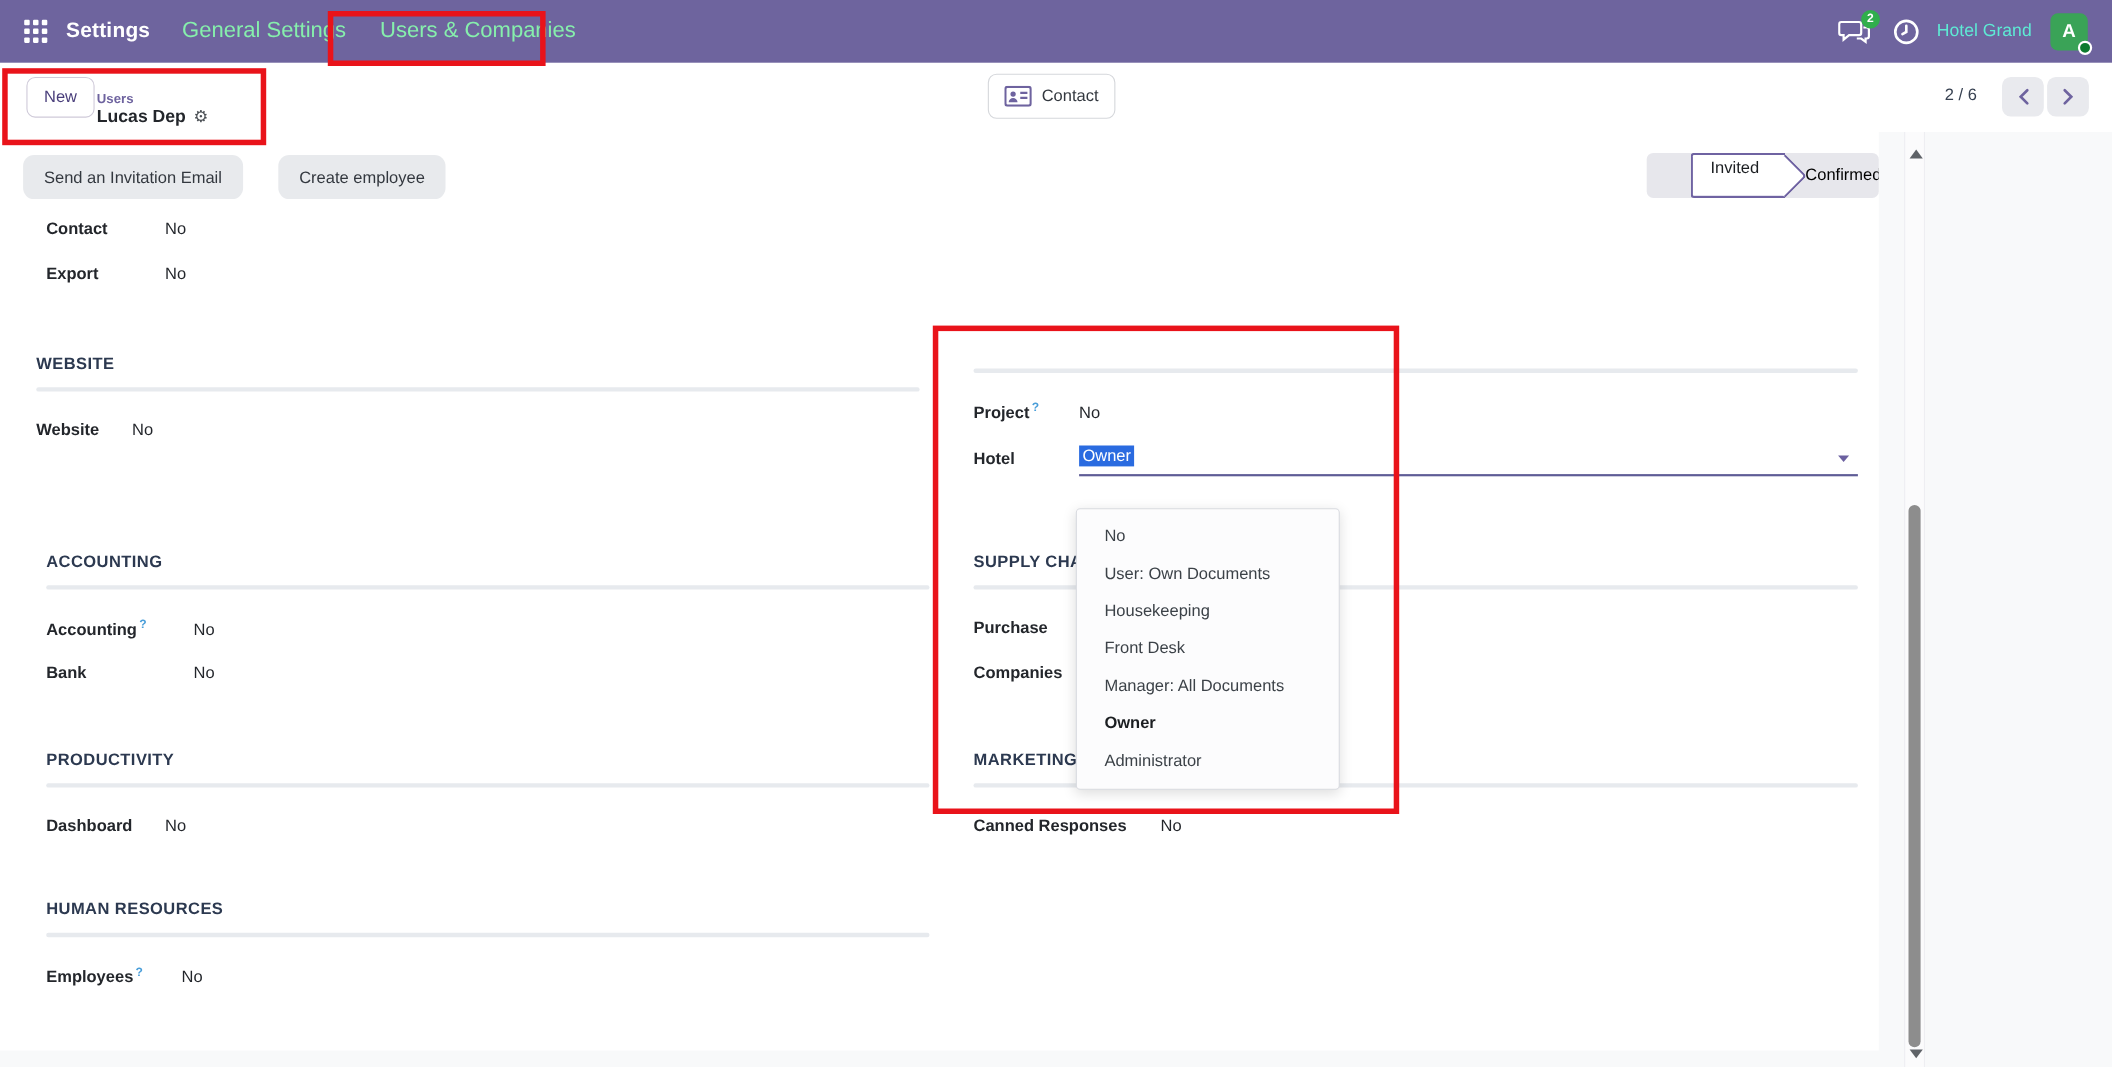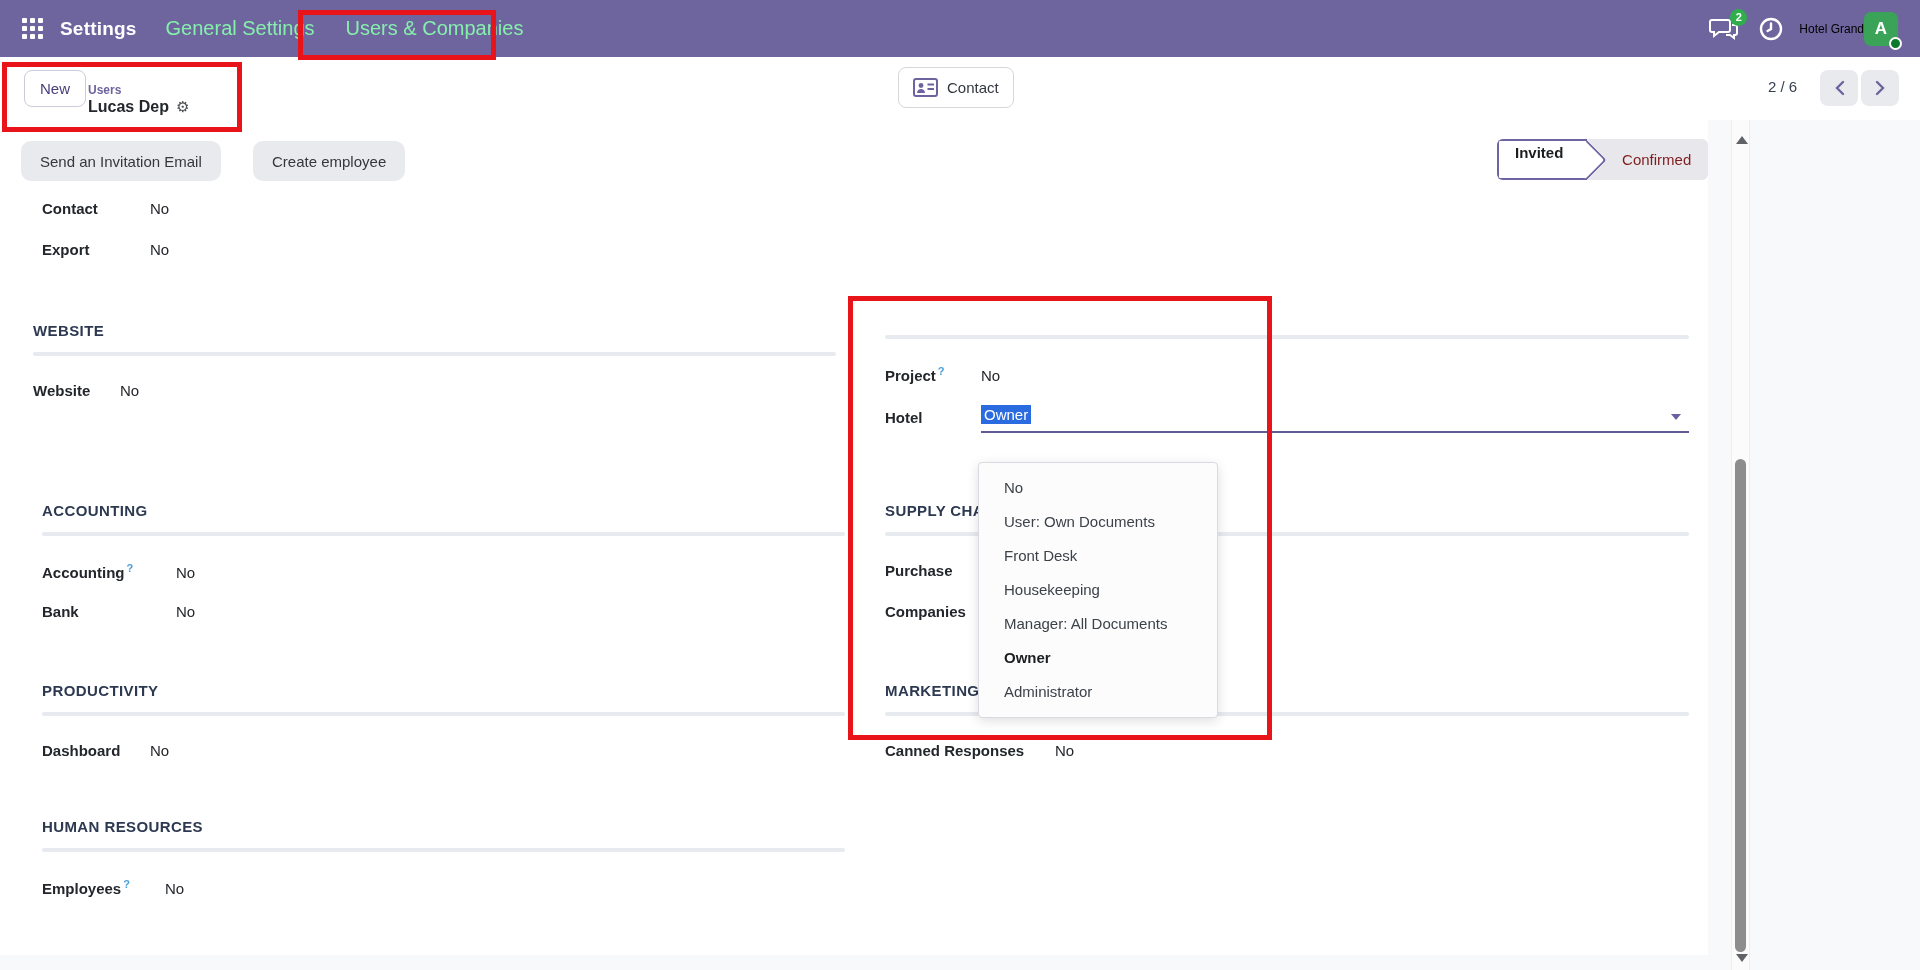--- a/index.html
+++ b/index.html
@@ -14,21 +14,21 @@
     gap:2.5px; margin-right:17px; cursor:pointer; }
   .grid-icon span { background:#fff; border-radius:1px; }
   .app-name { color:#fff; font-size:19px; font-weight:600; letter-spacing:.2px; cursor:pointer; }
   .nav-menu { color:#86efac; font-size:20px; margin-left:27px; cursor:pointer; padding:4px 2px; }
   .nav-right { margin-left:auto; display:flex; align-items:center; }
   .chat-wrap { position:relative; width:30px; height:26px; margin-right:20px; cursor:pointer; }
   .badge { position:absolute; top:-7px; right:-8px; min-width:17px; height:17px; border-radius:50%;
     background:#30ae4c; color:#fff; font-size:11px; font-weight:700; display:flex;
     align-items:center; justify-content:center; }
   .clock-wrap { width:24px; height:24px; margin-right:16px; cursor:pointer; }
-  .company { color:#000000; font-size:12px; cursor:pointer; }
+  .company { color:#5eead4; font-size:16px; margin-right:17px; cursor:pointer; }
   .avatar { position:relative; width:34px; height:34px; border-radius:7px; background:#3aa357;
     color:#fff; font-size:17px; font-weight:600; display:flex; align-items:center;
     justify-content:center; cursor:pointer; }
   .status-dot { position:absolute; right:-4px; bottom:-4px; width:13px; height:13px;
     border-radius:50%; background:#0c7a2e; border:2px solid #fff; }
 
   
   .cp-row { position:absolute; left:0; top:57px; width:1920px; height:63px; background:#fff; z-index:5; }
   .btn-new { position:absolute; left:24px; top:13px; height:37px; padding:0 15px;
     background:#fff; border:1px solid #cfcad9; border-radius:8px; color:#483d7a;
@@ -50,26 +50,26 @@
   .sheet { position:absolute; left:0; top:120px; width:1708px; height:835px; background:#fff; z-index:1; }
   .btn-soft { position:absolute; top:21px; height:40px; padding:0 19px; background:#e8eaed;
     border:none; border-radius:10px; font-size:15px; font-weight:500; color:#33383f;
     font-family:"Liberation Sans", sans-serif; cursor:pointer; }
   .btn-invite { left:21px; } .btn-createemp { left:253px; }
 
   .statebar { position:absolute; left:1497px; top:19px; width:211px; height:41px;
     background:#e7e7ec; border-radius:6px; display:flex; align-items:stretch; overflow:hidden; }
   .st-invited { position:relative; background:#fff; border:2px solid #6f63a2; border-right:none;
     border-radius:3px 0 0 3px; padding:0 24px 15px 16px; display:flex; align-items:center;
-    font-size:15px; font-weight:700; color:#1b1e21; cursor:pointer; z-index:2; }
+    font-size:15px; font-weight:400; color:#1b1e21; cursor:pointer; z-index:2;margin-left:40px; }
   .st-invited::after { content:""; position:absolute; right:-14px; top:5px; width:26px; height:26px;
     background:#fff; border-top:2px solid #6f63a2; border-right:2px solid #6f63a2;
     transform:rotate(45deg); border-top-right-radius:4px; }
   .st-confirmed { flex:1; display:flex; align-items:center; justify-content:center;
-    padding-left:18px; font-size:15px; color:#7f1d1d; cursor:pointer; }
+    padding-left:18px; font-size:15px; color:#000000; cursor:pointer; }
 
   
   .top-fields { position:absolute; left:42px; top:80px; }
   .frow { display:flex; align-items:baseline; min-height:41px; }
   .flabel { font-size:15px; font-weight:600; color:#23262b; }
   .fvalue { font-size:15px; color:#23262b; cursor:pointer; }
   .sup-help { font-size:11px; color:#4a9ed9; vertical-align:super; margin-left:2px; }
 
   .section { position:absolute; }
   .sec-title { font-size:15px; font-weight:700; color:#2c3950; letter-spacing:.4px; }
@@ -296,22 +296,22 @@
           <span class="flabel lw123"><span>Employees</span><sup class="sup-help">?</sup></span>
           <span class="fvalue">No</span>
         </div>
       </div>
     </div>
   </div>
 
   <div class="dropdown">
     <div class="dd-item">No</div>
     <div class="dd-item">User: Own Documents</div>
+    <div class="dd-item">Housekeeping</div>
     <div class="dd-item">Front Desk</div>
-    <div class="dd-item">Housekeeping</div>
     <div class="dd-item">Manager: All Documents</div>
     <div class="dd-item selected">Owner</div>
     <div class="dd-item">Administrator</div>
   </div>
 
   <div class="sb-track">
     <div class="sb-up"></div>
     <div class="sb-thumb"></div>
     <div class="sb-down"></div>
   </div>

